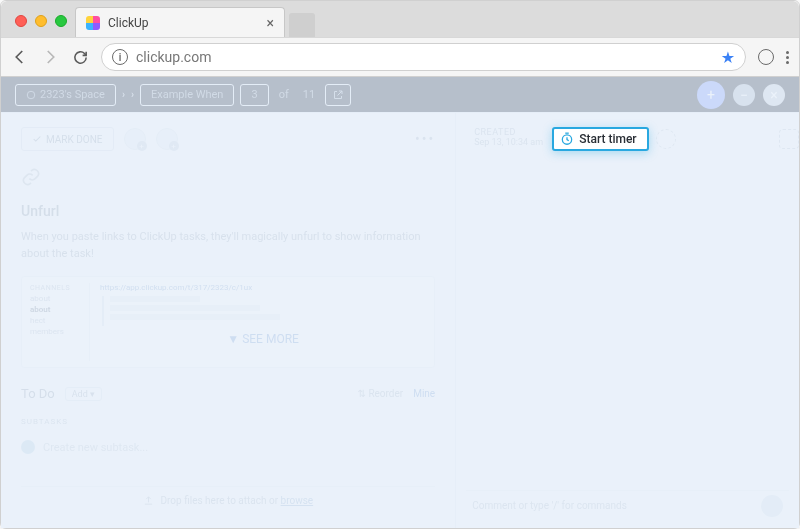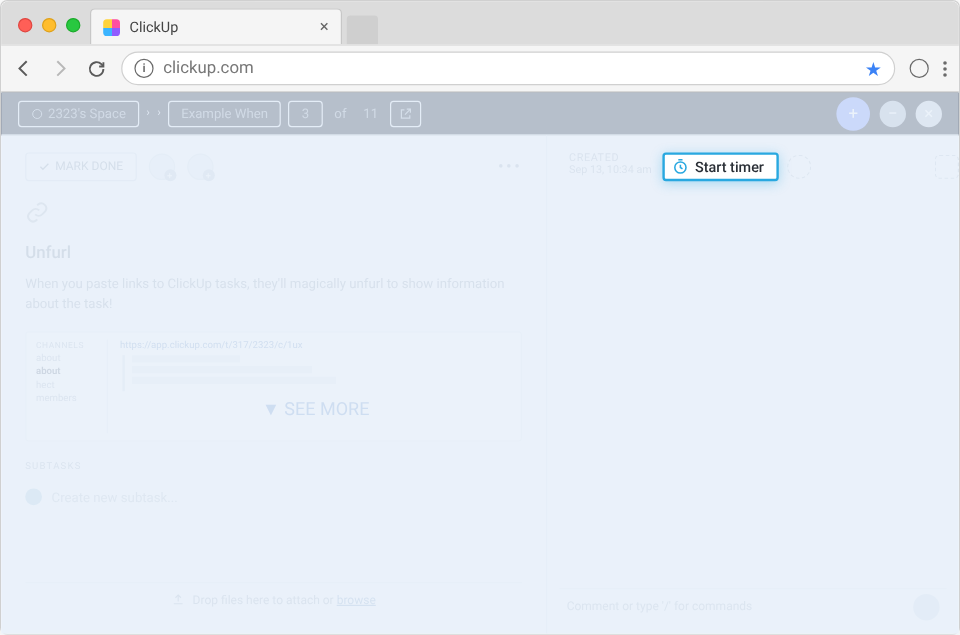--- a/index.html
+++ b/index.html
@@ -60,21 +60,21 @@
   h1.title { font-size: 23px; font-weight: 400; color: #8a94a3; display: flex; align-items: center; gap: 10px; margin-top: 6px; }
   .linkicon { width: 20px; height: 20px; opacity: .5; }
 
   h3.section { font-size: 14px; color: #97a2b2; font-weight: 500; margin-top: 6px; }
   p.body { font-size: 11px; color: #a6b0c0; line-height: 1.5; }
 
   .embed { margin-top: 4px; background: #fdfdfe; border: 1px solid #eef2f7; border-radius: 3px; height: 92px; padding: 6px 8px; display: flex; gap: 10px; font-size: 8px; color: #b8c2d0; }
   .embed .ch { width: 60px; border-right: 1px solid #eef2f7; padding-right: 4px; }
   .embed .ch div { padding: 1px 0; }
   .embed .main { flex: 1; }
-  .embed .seemore { color: #7da2d6; font-size: 15px; text-align: center; margin-top: 6px; }
+  .embed .seemore { color: #7da2d6; font-size: 12px; text-align: center; margin-top: 6px; }
 
   .todorow { display: flex; align-items: center; gap: 10px; font-size: 13px; color: #9aa5b5; margin-top: 8px; }
   .addbtn { font-size: 9px; border: 1px solid #dfe6ef; border-radius: 3px; padding: 1px 6px; color: #a8b3c3; }
   .reorder { margin-left: auto; font-size: 10px; color: #b3bdcb; }
   .mine { font-size: 10px; color: #7da2d6; }
 
   .subtasks { font-size: 8px; letter-spacing: 1px; color: #b6c0cf; margin-top: 6px; }
   .newsub { display: flex; align-items: center; gap: 8px; font-size: 11px; color: #c5cdd8; margin-top: 4px; }
   .newsub .dot { width: 14px; height: 14px; border-radius: 50%; background: #bcd6e8; }
 
@@ -227,20 +227,26 @@
               <div style="color:#8aa8d0;">https://app.clickup.com/t/317/2323/c/1ux</div>
               <div style="height:30px;border-left:2px solid #dfe6ef;margin:4px 0 0 2px;padding-left:6px;">
                 <div style="height:6px;width:90px;background:#eef2f7;margin-bottom:3px;"></div>
                 <div style="height:6px;width:150px;background:#eef2f7;margin-bottom:3px;"></div>
                 <div style="height:6px;width:170px;background:#eef2f7;"></div>
               </div>
               <div class="seemore">▼ SEE MORE</div>
             </div>
           </div>
 
+          <div class="todorow">
+            <span>To Do</span>
+            <span class="addbtn">Add ▾</span>
+            <span class="reorder">⇅ Reorder</span>
+            <span class="mine">Mine</span>
+          </div>
 
           <div class="subtasks">SUBTASKS</div>
           <div class="newsub">
             <div class="dot"></div>
             <span>Create new subtask...</span>
           </div>
 
           <div class="dropzone">
             <svg width="11" height="11" viewBox="0 0 24 24" fill="none" stroke="#b3bdcb" stroke-width="2" style="vertical-align:-2px;margin-right:4px;">
                 <path d="M12 16V4"></path>

